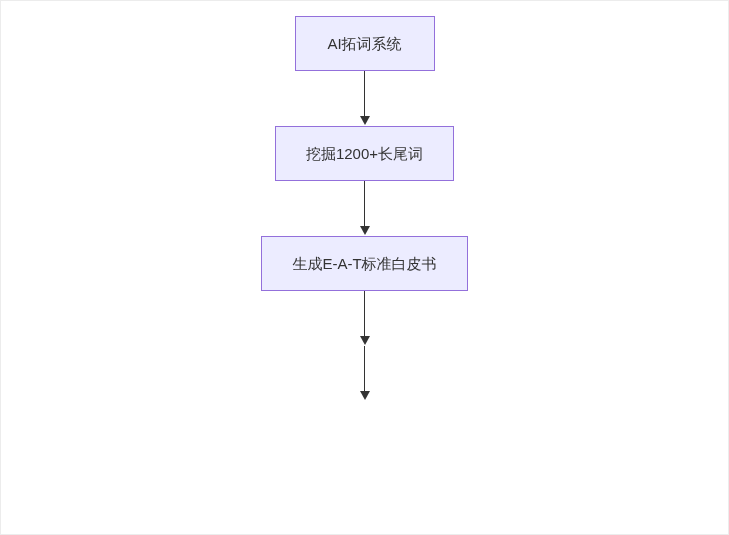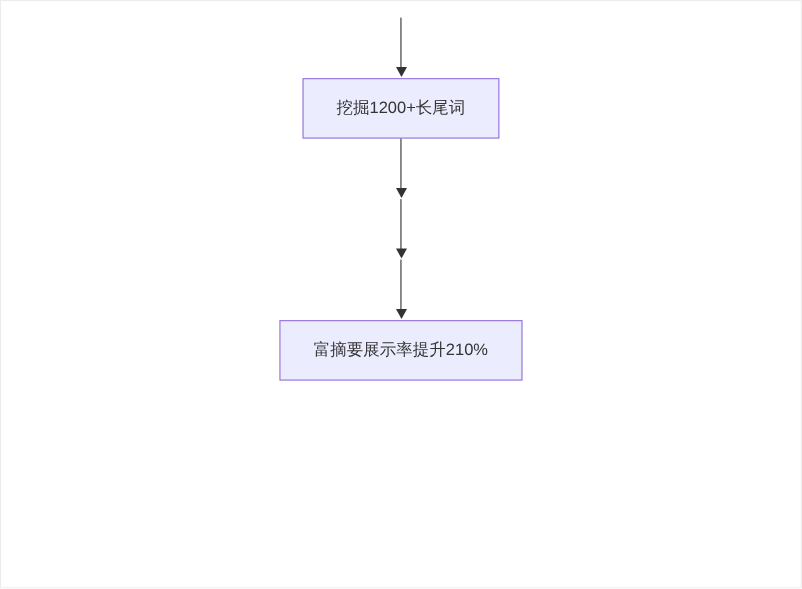--- a/index.html
+++ b/index.html
@@ -55,41 +55,42 @@
     border-top: 9px solid #333333;
     margin-top: -1px;
   }
 </style>
 </head>
 <body>
 
 <div class="canvas">
   <div class="flow">
 
+    <div class="node">AI拓词系统</div>
 
     <div class="edge">
       <div class="edge-line"></div>
       <div class="arrow-head"></div>
     </div>
 
     <div class="node">挖掘1200+长尾词</div>
 
     <div class="edge">
       <div class="edge-line"></div>
       <div class="arrow-head"></div>
     </div>
 
+    <div class="node">生成E-A-T标准白皮书</div>
 
     <div class="edge">
       <div class="edge-line"></div>
       <div class="arrow-head"></div>
     </div>
 
 
     <div class="edge">
       <div class="edge-line"></div>
       <div class="arrow-head"></div>
     </div>
 
-    <div class="node">富摘要展示率提升210%</div>
 
   </div>
 </div>
 
 </body></html>

